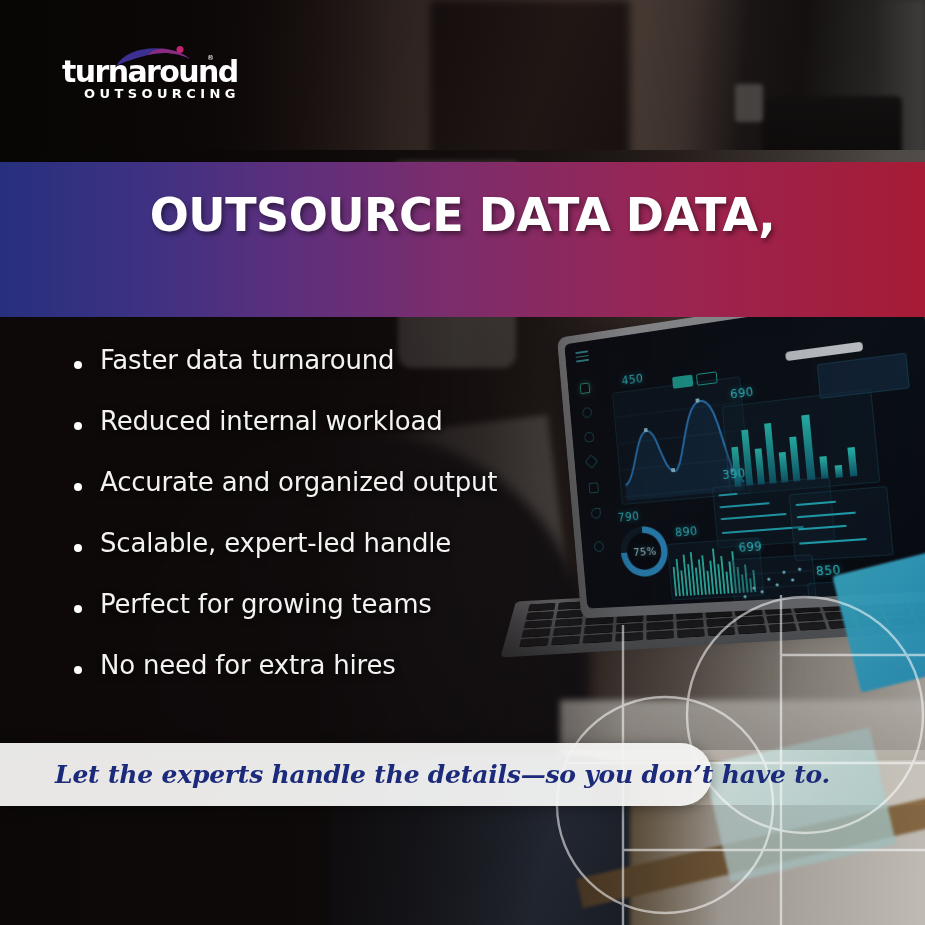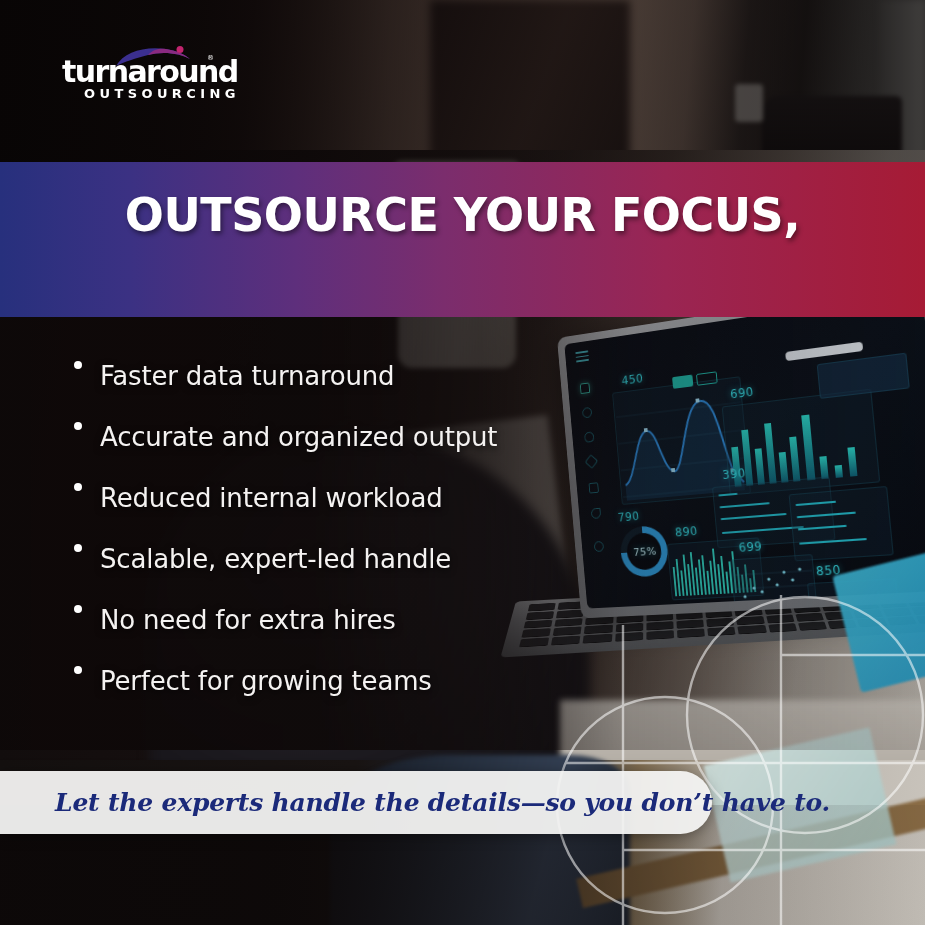--- a/index.html
+++ b/index.html
@@ -180,42 +180,41 @@
     font-size:46px;
     line-height:55px;
     letter-spacing:-0.5px;
     text-shadow:2px 3px 5px rgba(0,0,0,.45);
   }
 
   
   .bullets{position:absolute;left:0;top:345px;width:560px;}
   .bullet{
     position:relative;
-    display:flex;align-items:center;
+    display:flex;align-items:flex-start;
     height:61px;
     padding-left:72px;
     color:#f4f2f1;
     font-family:"DejaVu Sans", sans-serif;
     font-size:26px;
     letter-spacing:-0.2px;
     text-shadow:0 2px 7px rgba(0,0,0,.85);
   }
   .bullet .dot{
     position:absolute;left:74px;top:16px;
     width:8px;height:8px;border-radius:50%;background:#fff;
   }
   .bullet .txt{margin-left:28px;white-space:nowrap;}
 
   
   .banner{
     position:absolute;left:0;top:743px;width:712px;height:63px;
     background:rgba(243,243,242,.95);
     border-radius:0 32px 32px 0;
     box-shadow:0 2px 14px rgba(0,0,0,.35);
-    margin-top:28px;
   }
   .banner .tag{
     position:absolute;left:55px;top:0;height:63px;
     display:flex;align-items:center;
     color:#1b2a7a;
     font-family:"DejaVu Serif", serif;
     font-style:italic;
     font-weight:700;
     font-size:25px;
     letter-spacing:-0.2px;
@@ -508,48 +507,48 @@
       <path d="M34,9 C48,5 66,7 76,13 C70,8 62,4.5 52,3 C46,2.4 40,2.6 34,9 Z" fill="#8a2a80"></path>
       <circle cx="66" cy="3.5" r="3.5" fill="#c2246e"></circle>
     </svg>
     <div class="word">turnaround</div>
     <div class="reg">®</div>
     <div class="sub">OUTSOURCING</div>
   </div>
 
   <div class="band">
     <div class="headline">
-      <div>OUTSOURCE YOUR FOCUS,</div>
+      <div>OUTSOURCE DATA DATA,</div>
     </div>
   </div>
 
   <div class="bullets">
     <div class="bullet">
       <span class="dot"></span>
       <span class="txt">Faster data turnaround</span>
     </div>
     <div class="bullet">
       <span class="dot"></span>
-      <span class="txt">Accurate and organized output</span>
+      <span class="txt">Reduced internal workload</span>
     </div>
     <div class="bullet">
       <span class="dot"></span>
-      <span class="txt">Reduced internal workload</span>
+      <span class="txt">Accurate and organized output</span>
     </div>
     <div class="bullet">
       <span class="dot"></span>
       <span class="txt">Scalable, expert-led handle</span>
     </div>
     <div class="bullet">
       <span class="dot"></span>
-      <span class="txt">No need for extra hires</span>
+      <span class="txt">Perfect for growing teams</span>
     </div>
     <div class="bullet">
       <span class="dot"></span>
-      <span class="txt">Perfect for growing teams</span>
+      <span class="txt">No need for extra hires</span>
     </div>
   </div>
 
   <div class="banner">
     <div class="tag">Let the experts handle the details—so you don’t have to.</div>
   </div>
 
 </div>
 
 </body></html>

